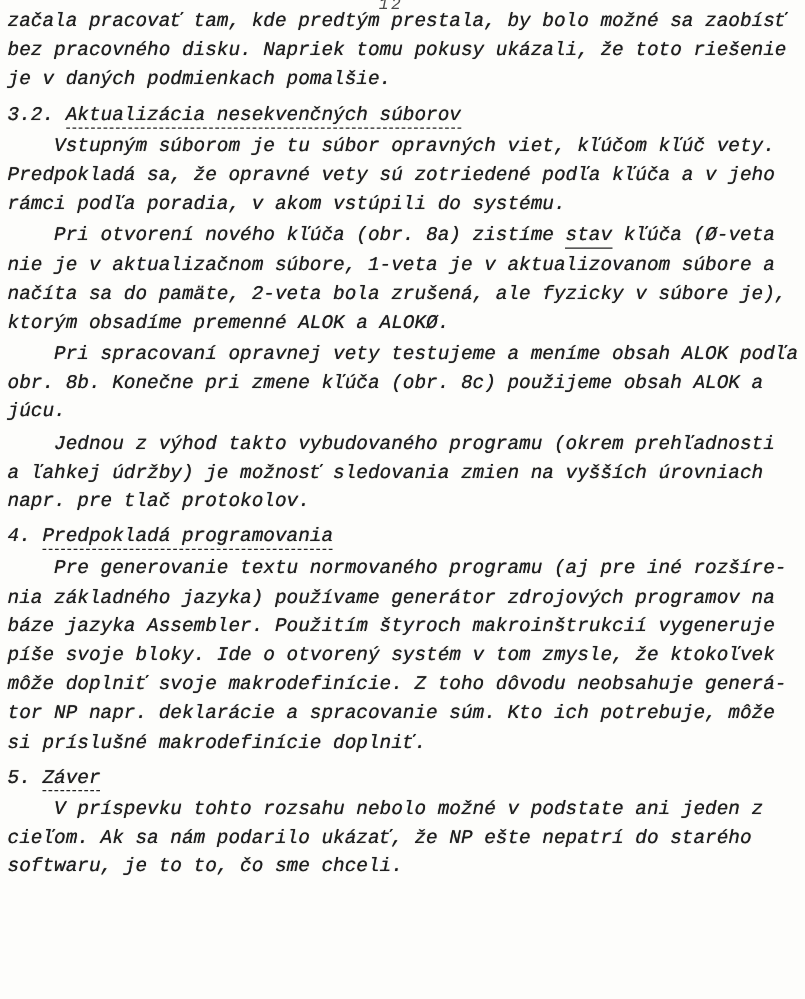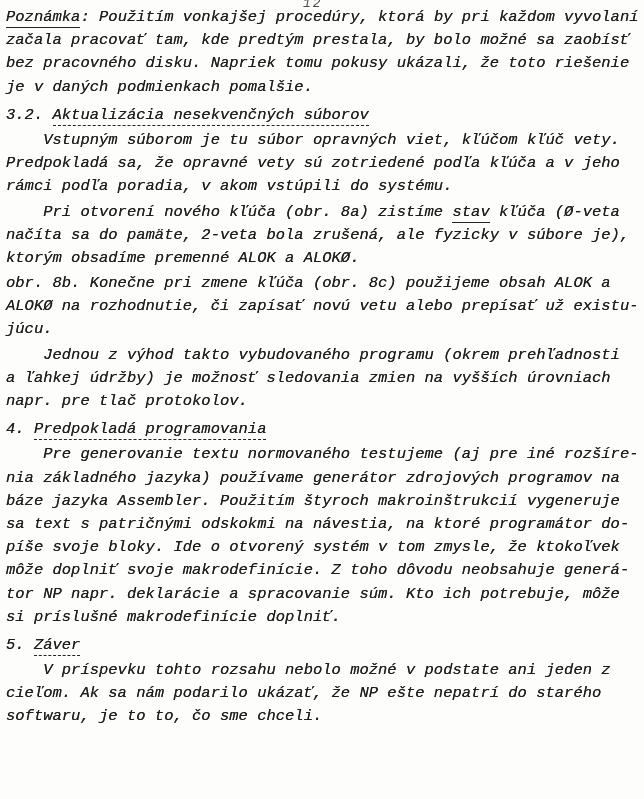--- a/index.html
+++ b/index.html
@@ -42,59 +42,58 @@
   }
 </style>
 </head>
 <body>
 
 <div class="page">
 
   <div class="pagenum">12</div>
 
   <div>
-    <div class="line"><span class="u">Poznámka</span><span>: Použitím vonkajšej procedúry, ktorá by pri každom vyvolaní</span></div>
     <div class="line"><span>začala pracovať tam, kde predtým prestala, by bolo možné sa zaobísť</span></div>
     <div class="line"><span>bez pracovného disku. Napriek tomu pokusy ukázali, že toto riešenie</span></div>
     <div class="line"><span>je v daných podmienkach pomalšie.</span></div>
   </div>
 
   <div class="line heading"><span>3.2. </span><span class="u-dash">Aktualizácia nesekvenčných súborov</span></div>
 
   <div class="para">
     <div class="line"><span>    Vstupným súborom je tu súbor opravných viet, kľúčom kľúč vety.</span></div>
     <div class="line"><span>Predpokladá sa, že opravné vety sú zotriedené podľa kľúča a v jeho</span></div>
     <div class="line"><span>rámci podľa poradia, v akom vstúpili do systému.</span></div>
   </div>
 
   <div class="para">
     <div class="line"><span>    Pri otvorení nového kľúča (obr. 8a) zistíme </span><span class="u">stav</span><span> kľúča (Ø-veta</span></div>
+    <div class="line"><span>nie je v aktualizačnom súbore, 1-veta je v aktualizovanom súbore a</span></div>
     <div class="line"><span>načíta sa do pamäte, 2-veta bola zrušená, ale fyzicky v súbore je),</span></div>
     <div class="line"><span>ktorým obsadíme premenné ALOK a ALOKØ.</span></div>
   </div>
 
   <div class="para">
+    <div class="line"><span>    Pri spracovaní opravnej vety testujeme a meníme obsah ALOK podľa</span></div>
     <div class="line"><span>obr. 8b. Konečne pri zmene kľúča (obr. 8c) použijeme obsah ALOK a</span></div>
-    <div class="line"><span>ALOKØ na rozhodnutie, či zapísať novú vetu alebo prepísať už existu-</span></div>
     <div class="line"><span>júcu.</span></div>
   </div>
 
   <div class="para">
     <div class="line"><span>    Jednou z výhod takto vybudovaného programu (okrem prehľadnosti</span></div>
     <div class="line"><span>a ľahkej údržby) je možnosť sledovania zmien na vyšších úrovniach</span></div>
     <div class="line"><span>napr. pre tlač protokolov.</span></div>
   </div>
 
   <div class="line heading"><span>4. </span><span class="u-dash">Predpokladá programovania</span></div>
 
   <div class="para">
-    <div class="line"><span>    Pre generovanie textu normovaného testujeme (aj pre iné rozšíre-</span></div>
+    <div class="line"><span>    Pre generovanie textu normovaného programu (aj pre iné rozšíre-</span></div>
     <div class="line"><span>nia základného jazyka) používame generátor zdrojových programov na</span></div>
     <div class="line"><span>báze jazyka Assembler. Použitím štyroch makroinštrukcií vygeneruje</span></div>
-    <div class="line"><span>sa text s patričnými odskokmi na návestia, na ktoré programátor do-</span></div>
     <div class="line"><span>píše svoje bloky. Ide o otvorený systém v tom zmysle, že ktokoľvek</span></div>
     <div class="line"><span>môže doplniť svoje makrodefinície. Z toho dôvodu neobsahuje generá-</span></div>
     <div class="line"><span>tor NP napr. deklarácie a spracovanie súm. Kto ich potrebuje, môže</span></div>
     <div class="line"><span>si príslušné makrodefinície doplniť.</span></div>
   </div>
 
   <div class="line heading"><span>5. </span><span class="u-dash">Záver</span></div>
 
   <div class="para">
     <div class="line"><span>    V príspevku tohto rozsahu nebolo možné v podstate ani jeden z</span></div>

